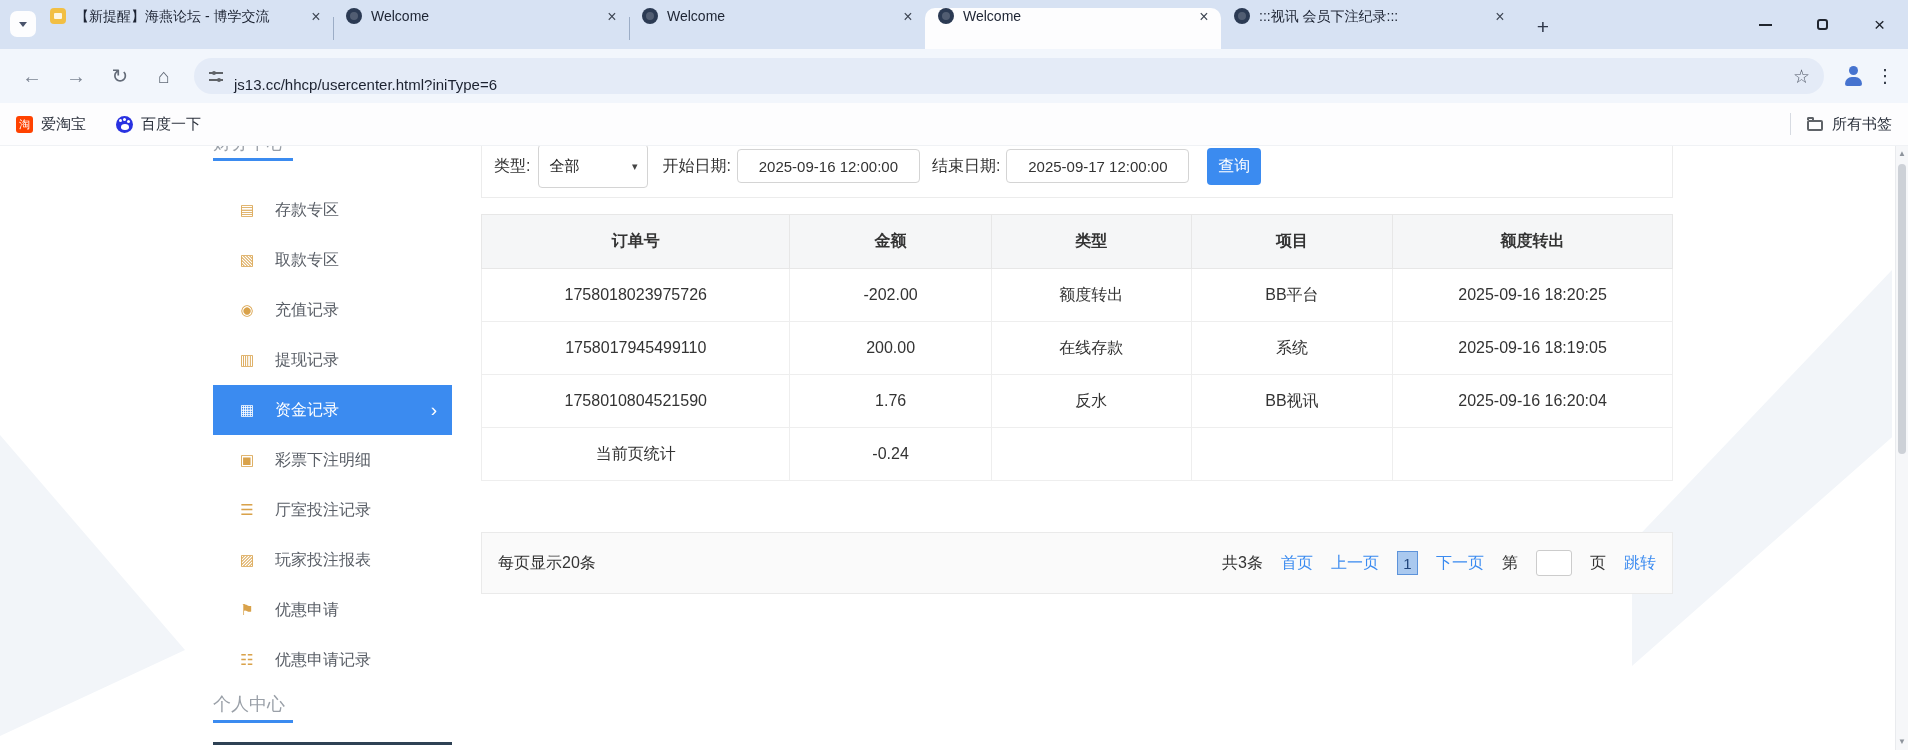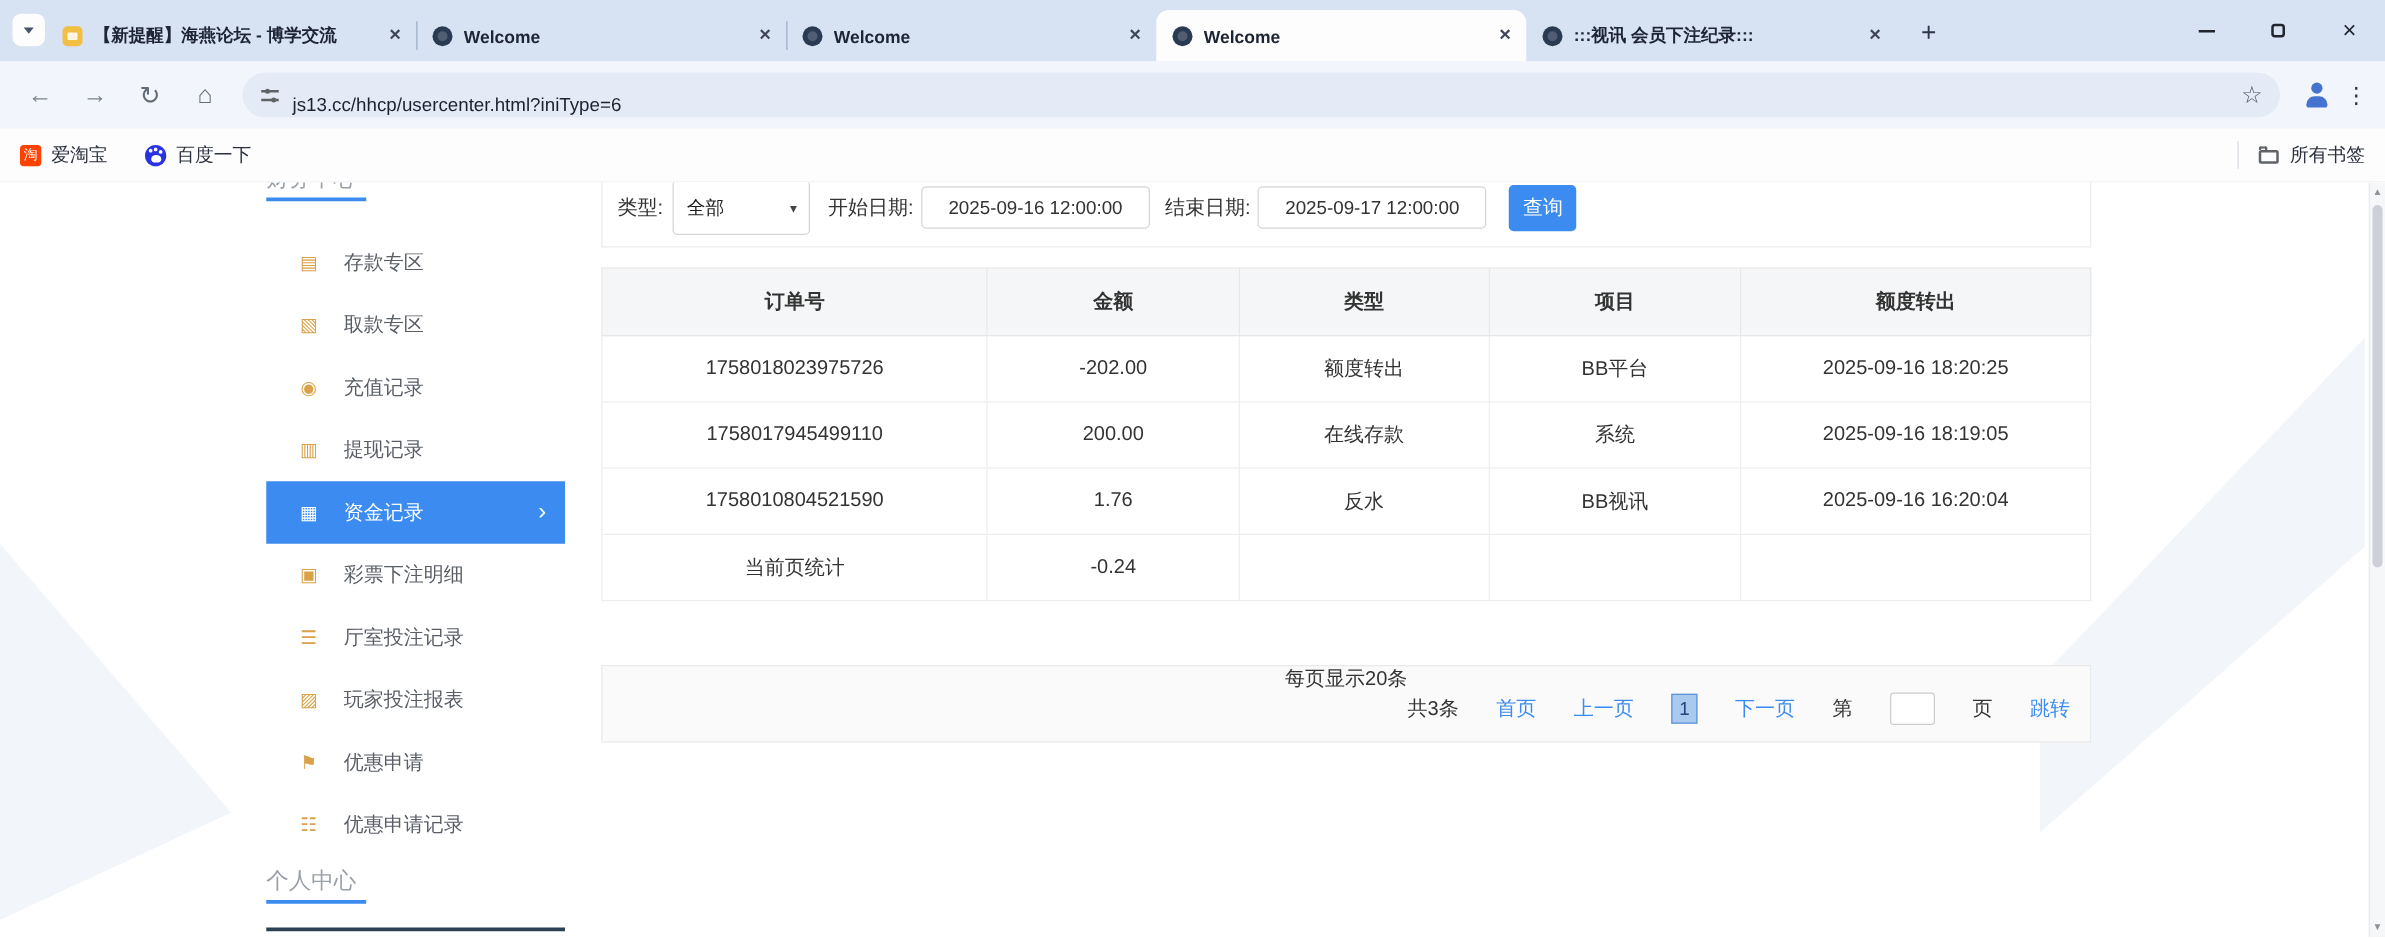--- a/index.html
+++ b/index.html
@@ -7,22 +7,22 @@
          font-family:"Liberation Sans","DejaVu Sans",sans-serif; background:#fff; }
 
   .browser { position:relative; width:1908px; height:750px; background:#fff; overflow:hidden; }
 
   
   .tabstrip { position:relative; height:49px; background:#d7e2f3; }
   .tab-search-btn { position:absolute; left:10px; top:11px; width:26px; height:26px;
                     background:#fdfdfe; border-radius:7px; display:flex; align-items:center; justify-content:center; }
   .tab-search-btn .tri { width:0; height:0; border-left:4px solid transparent; border-right:4px solid transparent; border-top:5px solid #49536b; }
   #tabs { position:absolute; left:37px; top:8px; height:41px; display:flex; }
-  .tab { width:296px; display:flex; align-items:center; padding:0 8px 0 13px; box-sizing:border-box;
-         border-radius:10px 10px 0 0; position:relative;font-weight:bold; }
+  .tab { width:296px; display:flex; align-items:flex-start; padding:0 8px 0 13px; box-sizing:border-box;
+         border-radius:10px 10px 0 0; position:relative; }
   .tab.active { background:#fdfdfe; }
   .tab.sep::before { content:""; position:absolute; left:0; top:9px; height:23px; width:1px; background:#9cadc6; }
   .favicon { flex:0 0 16px; width:16px; height:16px; margin-right:9px; }
   .forum-favicon-icon { background:#f2bf43; border-radius:4px; position:relative; }
   .forum-favicon-icon::after { content:""; position:absolute; left:4px; top:5px; width:8px; height:6px; background:rgba(255,255,255,.85); border-radius:1px; }
   .site-favicon-icon { background:#2b3a53; border-radius:50%; position:relative; }
   .site-favicon-icon::after { content:""; position:absolute; left:4px; top:4px; right:4px; bottom:4px; border-radius:50%; background:rgba(255,255,255,.18); }
   .tab-title { flex:1; font-size:14px; color:#1d2433; white-space:nowrap; overflow:hidden; text-overflow:ellipsis; }
   .tab-close { flex:0 0 18px; height:18px; margin-left:6px; text-align:center; line-height:17px; font-size:16px; color:#3f4754; border-radius:50%; }
   .new-tab-btn { position:absolute; left:1528px; top:12px; width:30px; height:30px; display:flex;
@@ -100,22 +100,22 @@
                 font-size:15px; color:#333; text-align:center; margin:0 12px 0 6px; font-family:inherit; }
   .query-btn { width:54px; height:37px; border:none; border-radius:4px; background:#3b8bf0; color:#fff;
                font-size:16px; margin-left:6px; font-family:inherit; }
 
   .data-table { position:absolute; top:68px; left:0; width:100%; border-collapse:collapse; table-layout:fixed; }
   .data-table th { height:51px; background:#f5f6f7; border:1px solid #e7e7e7; font-size:16px; font-weight:700; color:#333; }
   .data-table td { height:50px; border:1px solid #eeeeee; text-align:center; font-size:16px; color:#333; }
 
   .pagination { position:absolute; top:386px; left:0; right:0; height:62px; box-sizing:border-box;
                 border:1px solid #eaeaea; background:#fafafa; display:flex; align-items:center;
-                padding:0 16px; font-size:16px; color:#333;flex-direction:column; }
-  .pg-right { margin-left:auto; display:flex; align-items:center; gap:30px; }
+                padding:0 16px; font-size:16px; color:#333; }
+  .pg-right { margin-left:auto; display:flex; align-items:center; gap:18px; }
   .pg-link { color:#3b8bf0; cursor:pointer; }
   .pg-current { min-width:21px; height:24px; display:flex; align-items:center; justify-content:center;
                 background:#aac9ef; border:1px solid #5d93da; color:#21457c; font-size:15px; padding:0 2px; box-sizing:border-box; }
   .pg-input { width:36px; height:26px; box-sizing:border-box; border:1px solid #ccc; border-radius:3px; background:#fff; font-family:inherit; }
 
   
   .scrollbar { position:absolute; right:0; top:0; width:13px; height:100%; background:#f6f7f9; border-left:1px solid #e9ebee; z-index:2; box-sizing:border-box; }
   .scroll-arrow { width:100%; text-align:center; font-size:8px; color:#8e949c; line-height:16px; }
   .scroll-arrow.down { position:absolute; bottom:0; left:0; }
   .scroll-thumb { position:absolute; left:2px; top:18px; width:8px; height:290px; border-radius:4px; background:#cdd1d7; }

